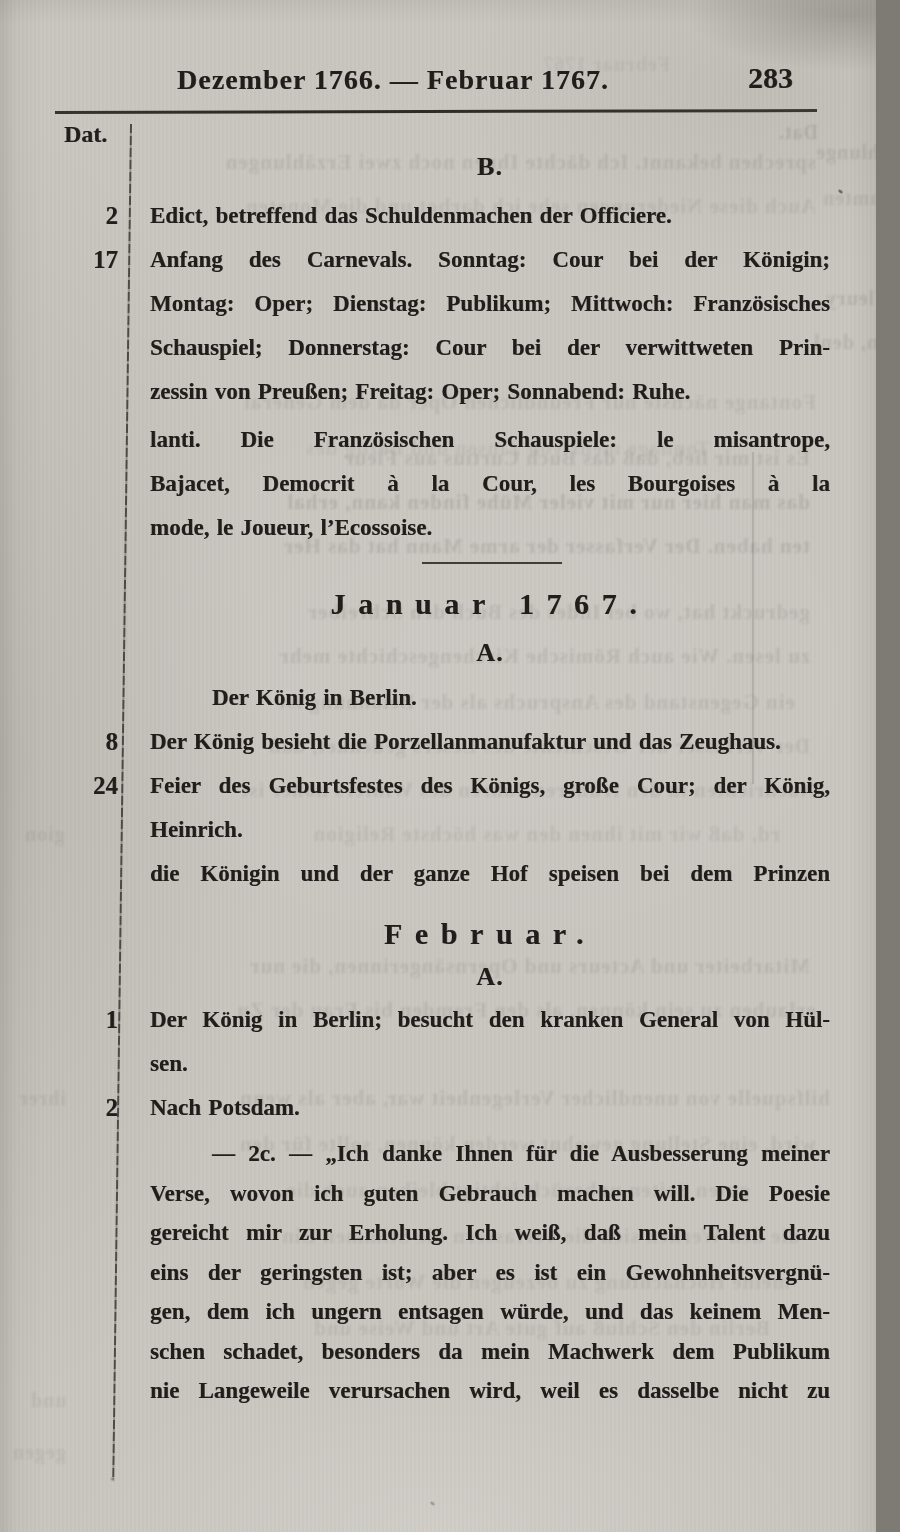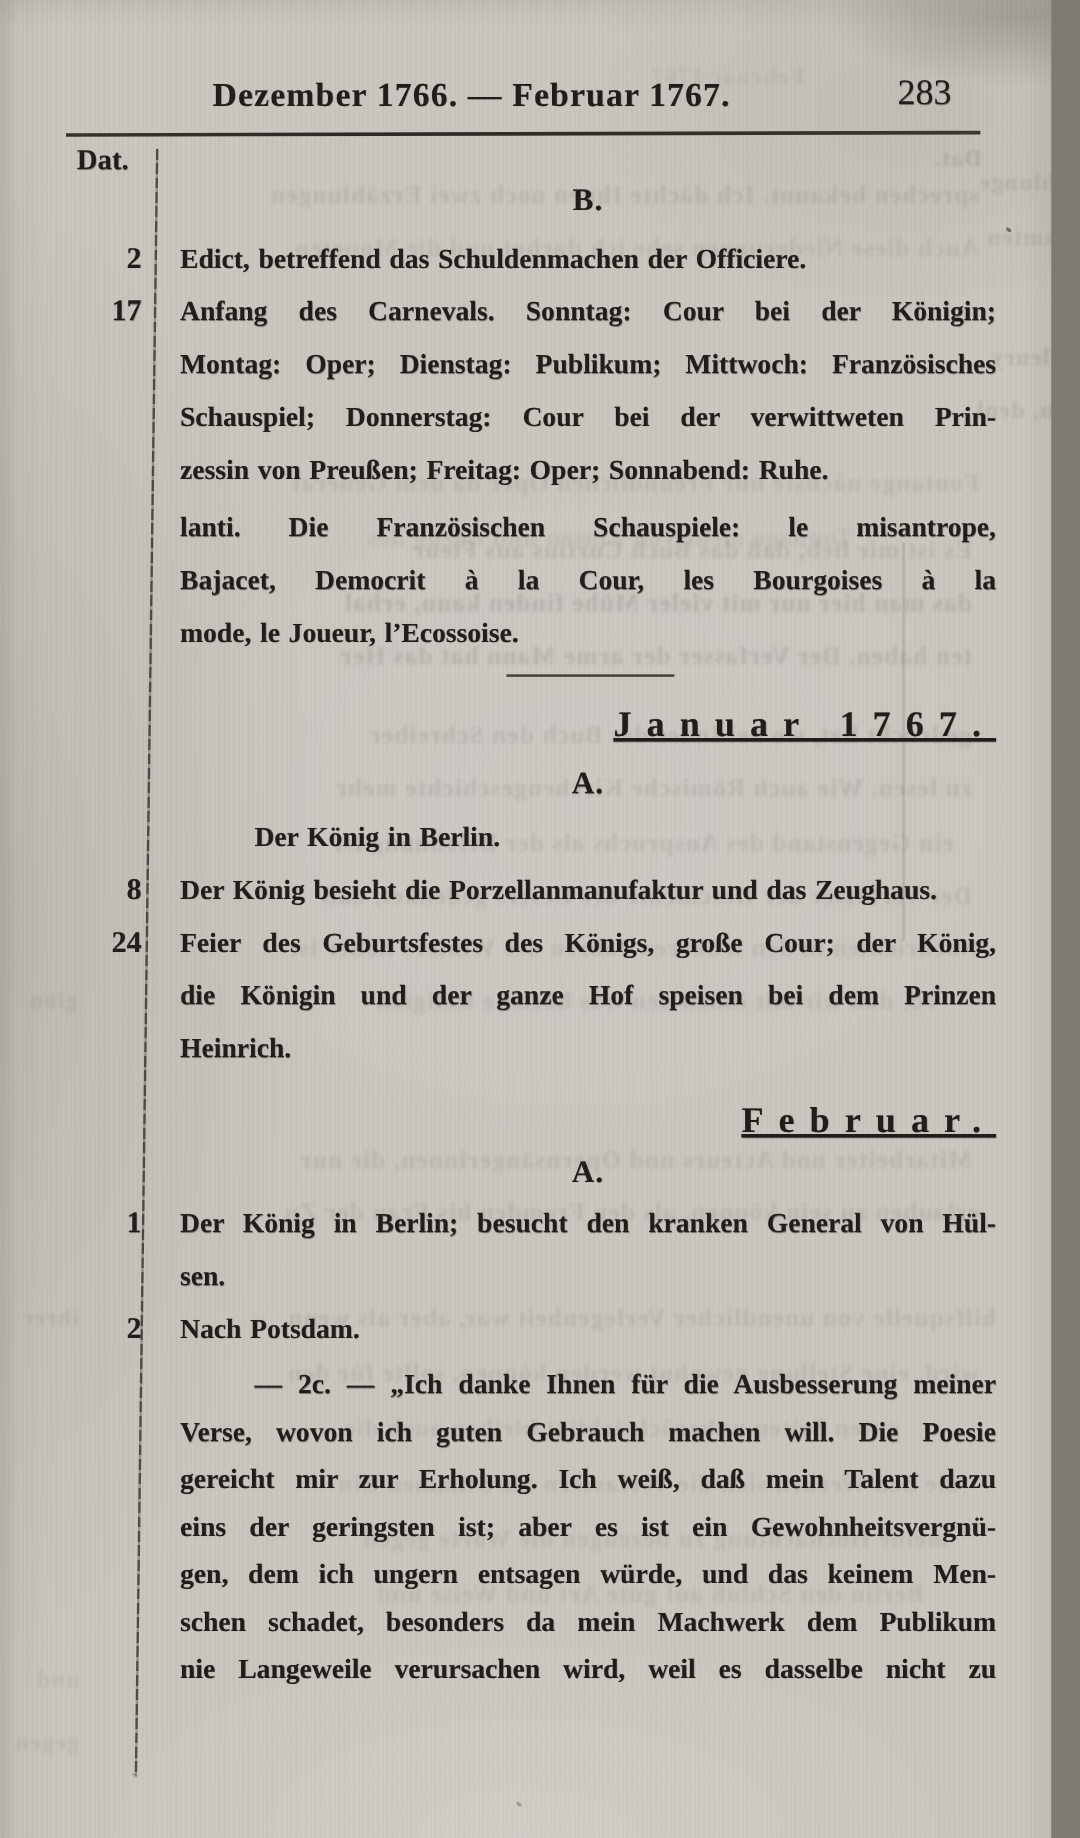--- a/index.html
+++ b/index.html
@@ -31,21 +31,21 @@
     filter:blur(1.2px); letter-spacing:1px; line-height:1.2;
   }
   .vrule-bleed { position:absolute; top:452px; left:752px; width:2px; height:332px;
     background:rgba(55,52,48,.16); filter:blur(.5px); z-index:1; }
   .speck { position:absolute; width:5px; height:3px; border-radius:50%;
     background:rgba(40,38,34,.55); transform:rotate(35deg); z-index:3; }
   
   .hdr-title { position:absolute; top:64px; left:0; right:90px; text-align:center;
     font-size:28px; font-weight:bold; letter-spacing:1px; z-index:2;
     text-shadow:.4px .4px .6px rgba(32,30,27,.5); }
-  .hdr-page { position:absolute; top:61px; right:83px; font-size:30px; font-weight:normal;
+  .hdr-page { position:absolute; top:61px; right:83px; font-size:30px; font-weight:bold;
     z-index:2; text-shadow:.4px .4px .6px rgba(32,30,27,.5); }
   .hdr-rule { position:absolute; top:110px; left:55px; width:762px; height:3px; z-index:2;
     background:linear-gradient(90deg,#37342f,#2c2a26 30%,#332f2b 70%,#3b3833);
     transform:rotate(-0.15deg); }
   .dat-label { position:absolute; top:121px; left:64px; font-size:24px; font-weight:bold;
     z-index:2; text-shadow:.4px .4px .6px rgba(32,30,27,.5); }
   .vrule { position:absolute; top:124px; left:130px; width:2px; height:1356px; z-index:2;
     transform-origin:top center; transform:rotate(0.75deg);
     background:repeating-linear-gradient(180deg, rgba(30,28,25,.72) 0 9px, rgba(30,28,25,.30) 9px 12px); }
   
@@ -53,22 +53,22 @@
     font-size:23px; font-weight:bold; word-spacing:1.5px;
     text-shadow:.4px .4px .6px rgba(32,30,27,.5); }
   .tl { text-align:justify; text-align-last:justify; line-height:44px; }
   .tl.last { text-align:left; text-align-last:auto; }
   .indent { text-indent:62px; }
   .entry { position:relative; }
   .dnum { position:absolute; left:-90px; top:0; width:58px; text-align:right;
     font-size:25px; line-height:44px; }
   .h-letter { text-align:center; font-size:26px; line-height:30px; margin:2px 0 12px;
     letter-spacing:1px; }
-  .h-month { text-align:right; font-size:30px; line-height:36px; letter-spacing:.42em;
-    margin-top:22px;text-decoration:underline; }
+  .h-month { text-align:center; font-size:30px; line-height:36px; letter-spacing:.42em;
+    margin-top:22px; }
   .divider { width:140px; height:2px; background:#403d39; margin:12px auto 0;
     transform:translateX(2px); }
   #entry-dec-2 { margin-top:8px; }
   .opern { margin-top:4px; }
   #heading-a-jan { margin-top:16px; margin-bottom:0; }
   #para-jan { margin-top:8px; }
   #heading-feb { margin-top:20px; }
   #heading-a-feb { margin-top:10px; margin-bottom:0; }
   #entry-feb-1 { margin-top:6px; }
   .quote { margin-top:4px; }
@@ -157,22 +157,22 @@
     </div>
 
     <div class="entry">
       <span class="dnum">8</span>
       <div class="tl last">Der König besieht die Porzellanmanufaktur und das Zeughaus.</div>
     </div>
 
     <div class="entry">
       <span class="dnum">24</span>
       <div class="tl">Feier des Geburtsfestes des Königs, große Cour; der König,</div>
+      <div class="tl last">Heinrich.</div>
       <div class="tl">die Königin und der ganze Hof speisen bei dem Prinzen</div>
-      <div class="tl last">Heinrich.</div>
     </div>
 
     <div class="h-month" id="heading-feb">Februar.</div>
     <div class="h-letter" id="heading-a-feb">A.</div>
 
     <div class="entry" id="entry-feb-1">
       <span class="dnum">1</span>
       <div class="tl">Der König in Berlin; besucht den kranken General von Hül-</div>
       <div class="tl last">sen.</div>
     </div>

